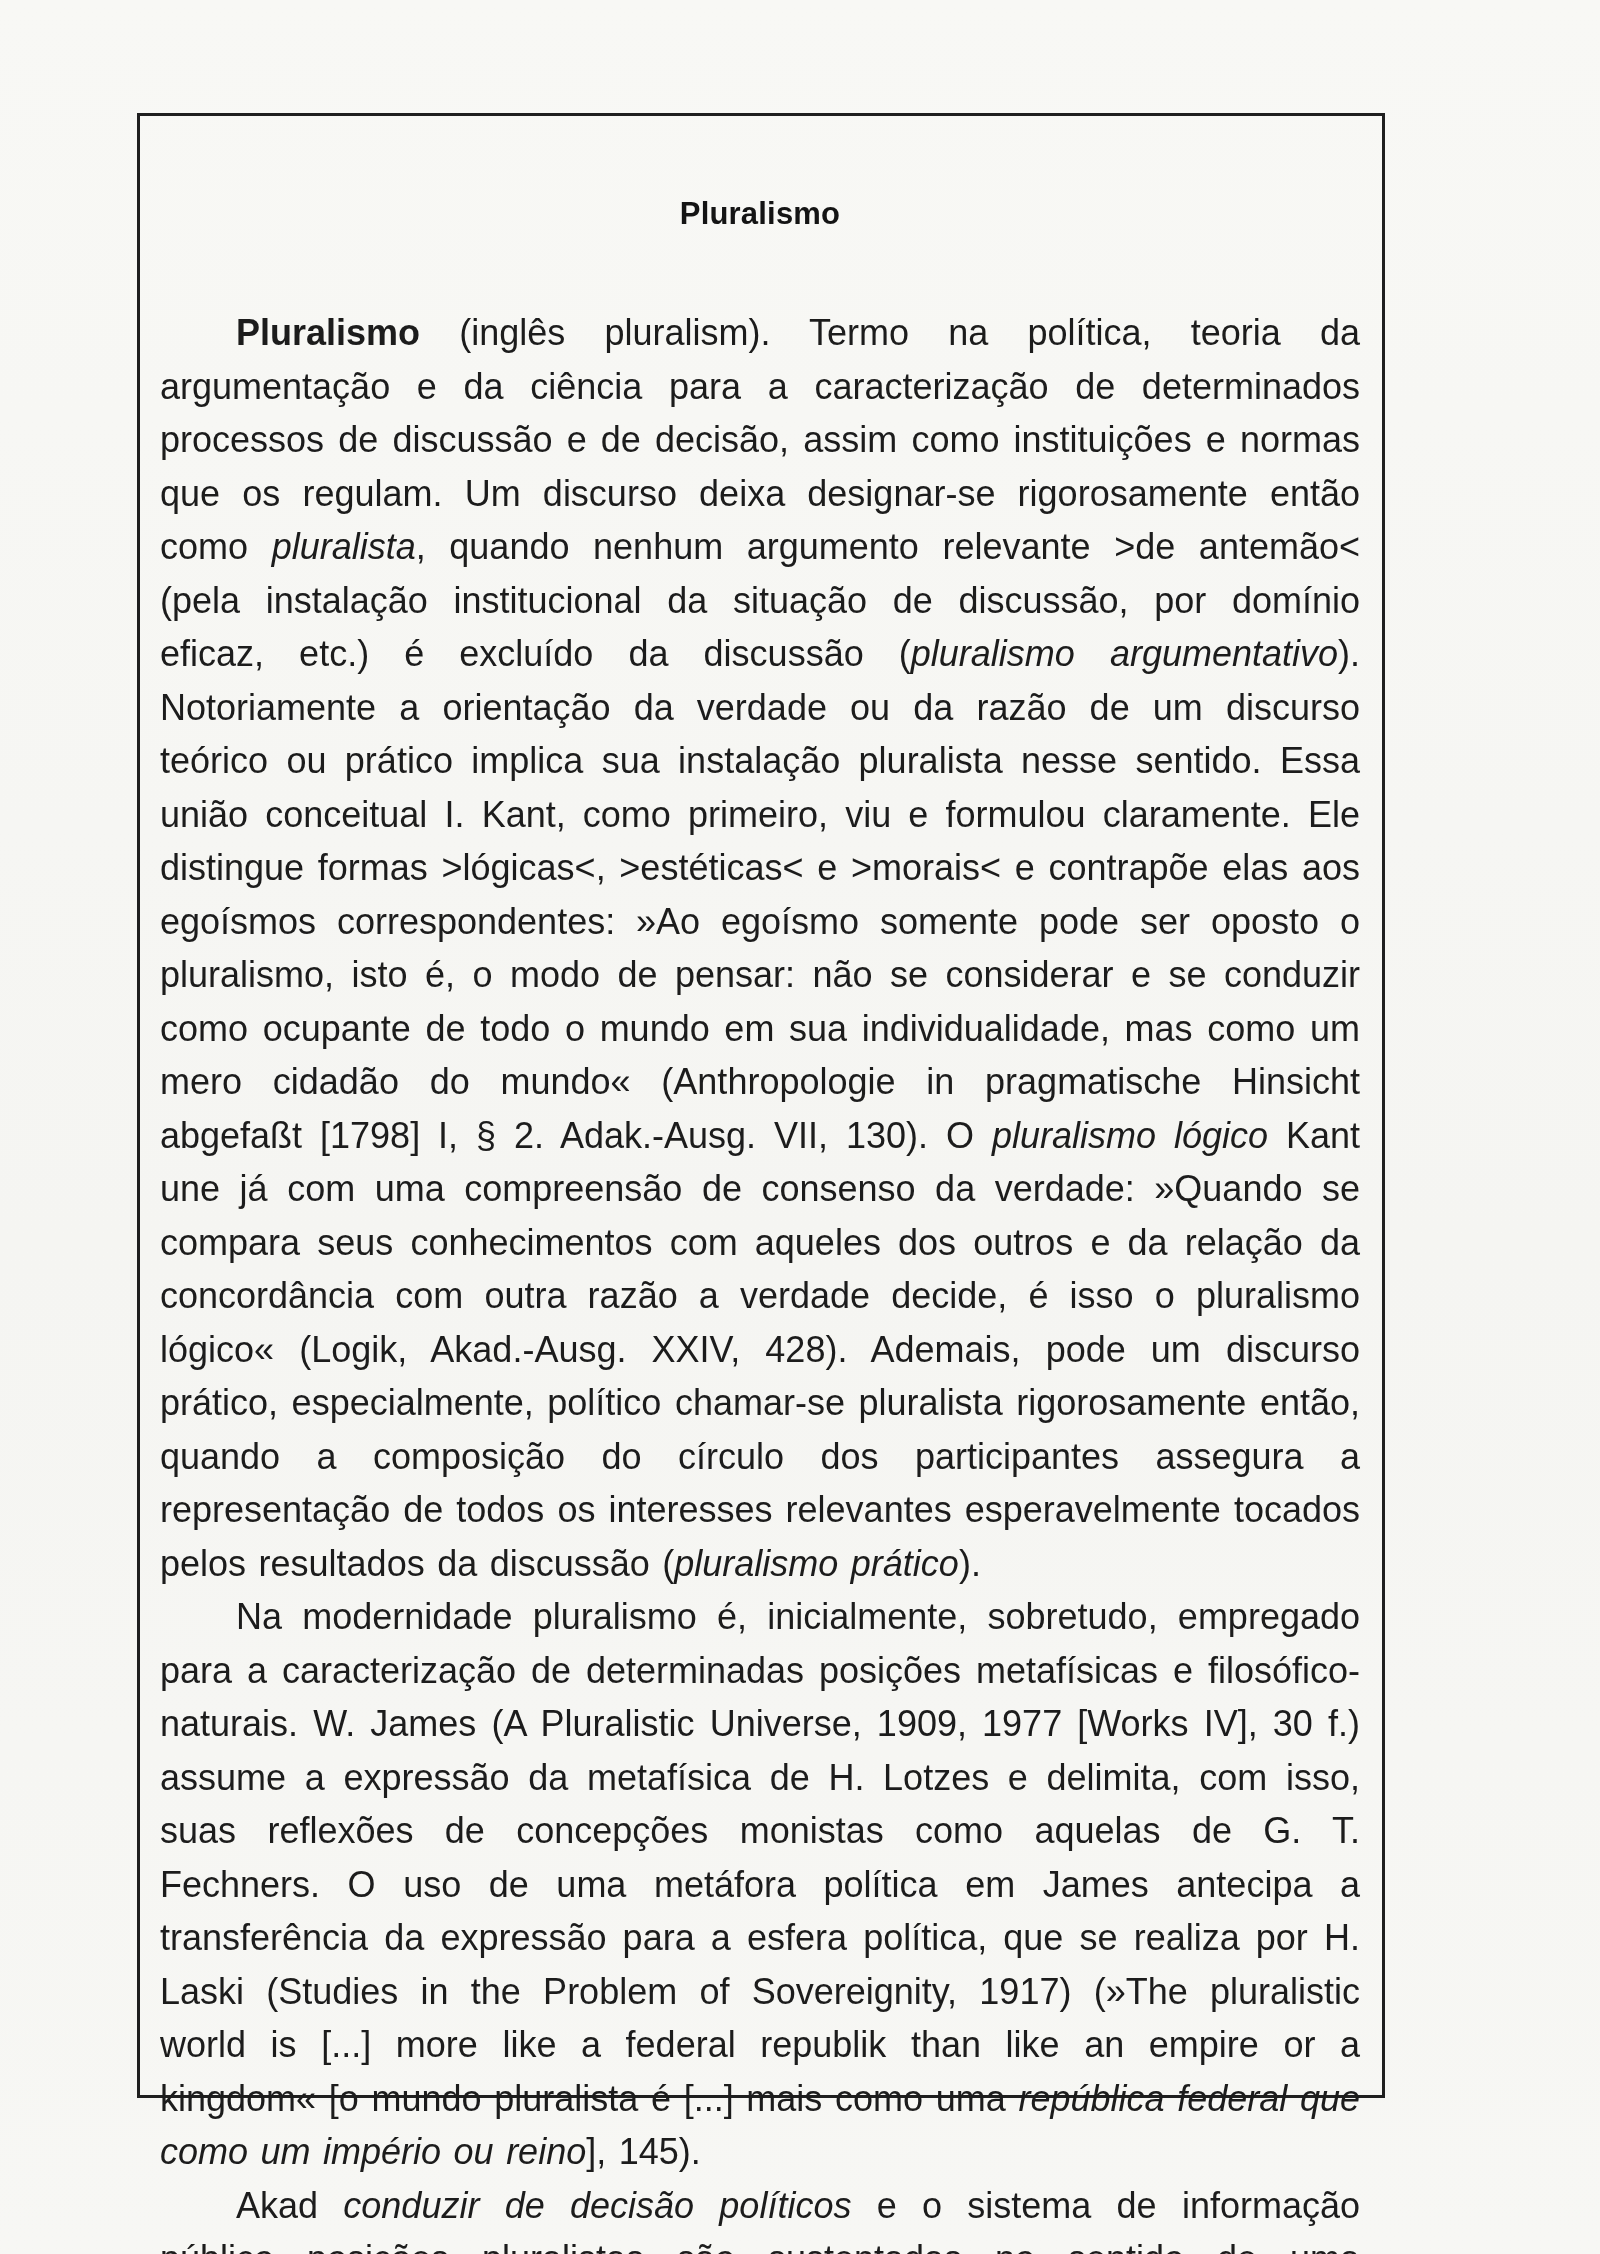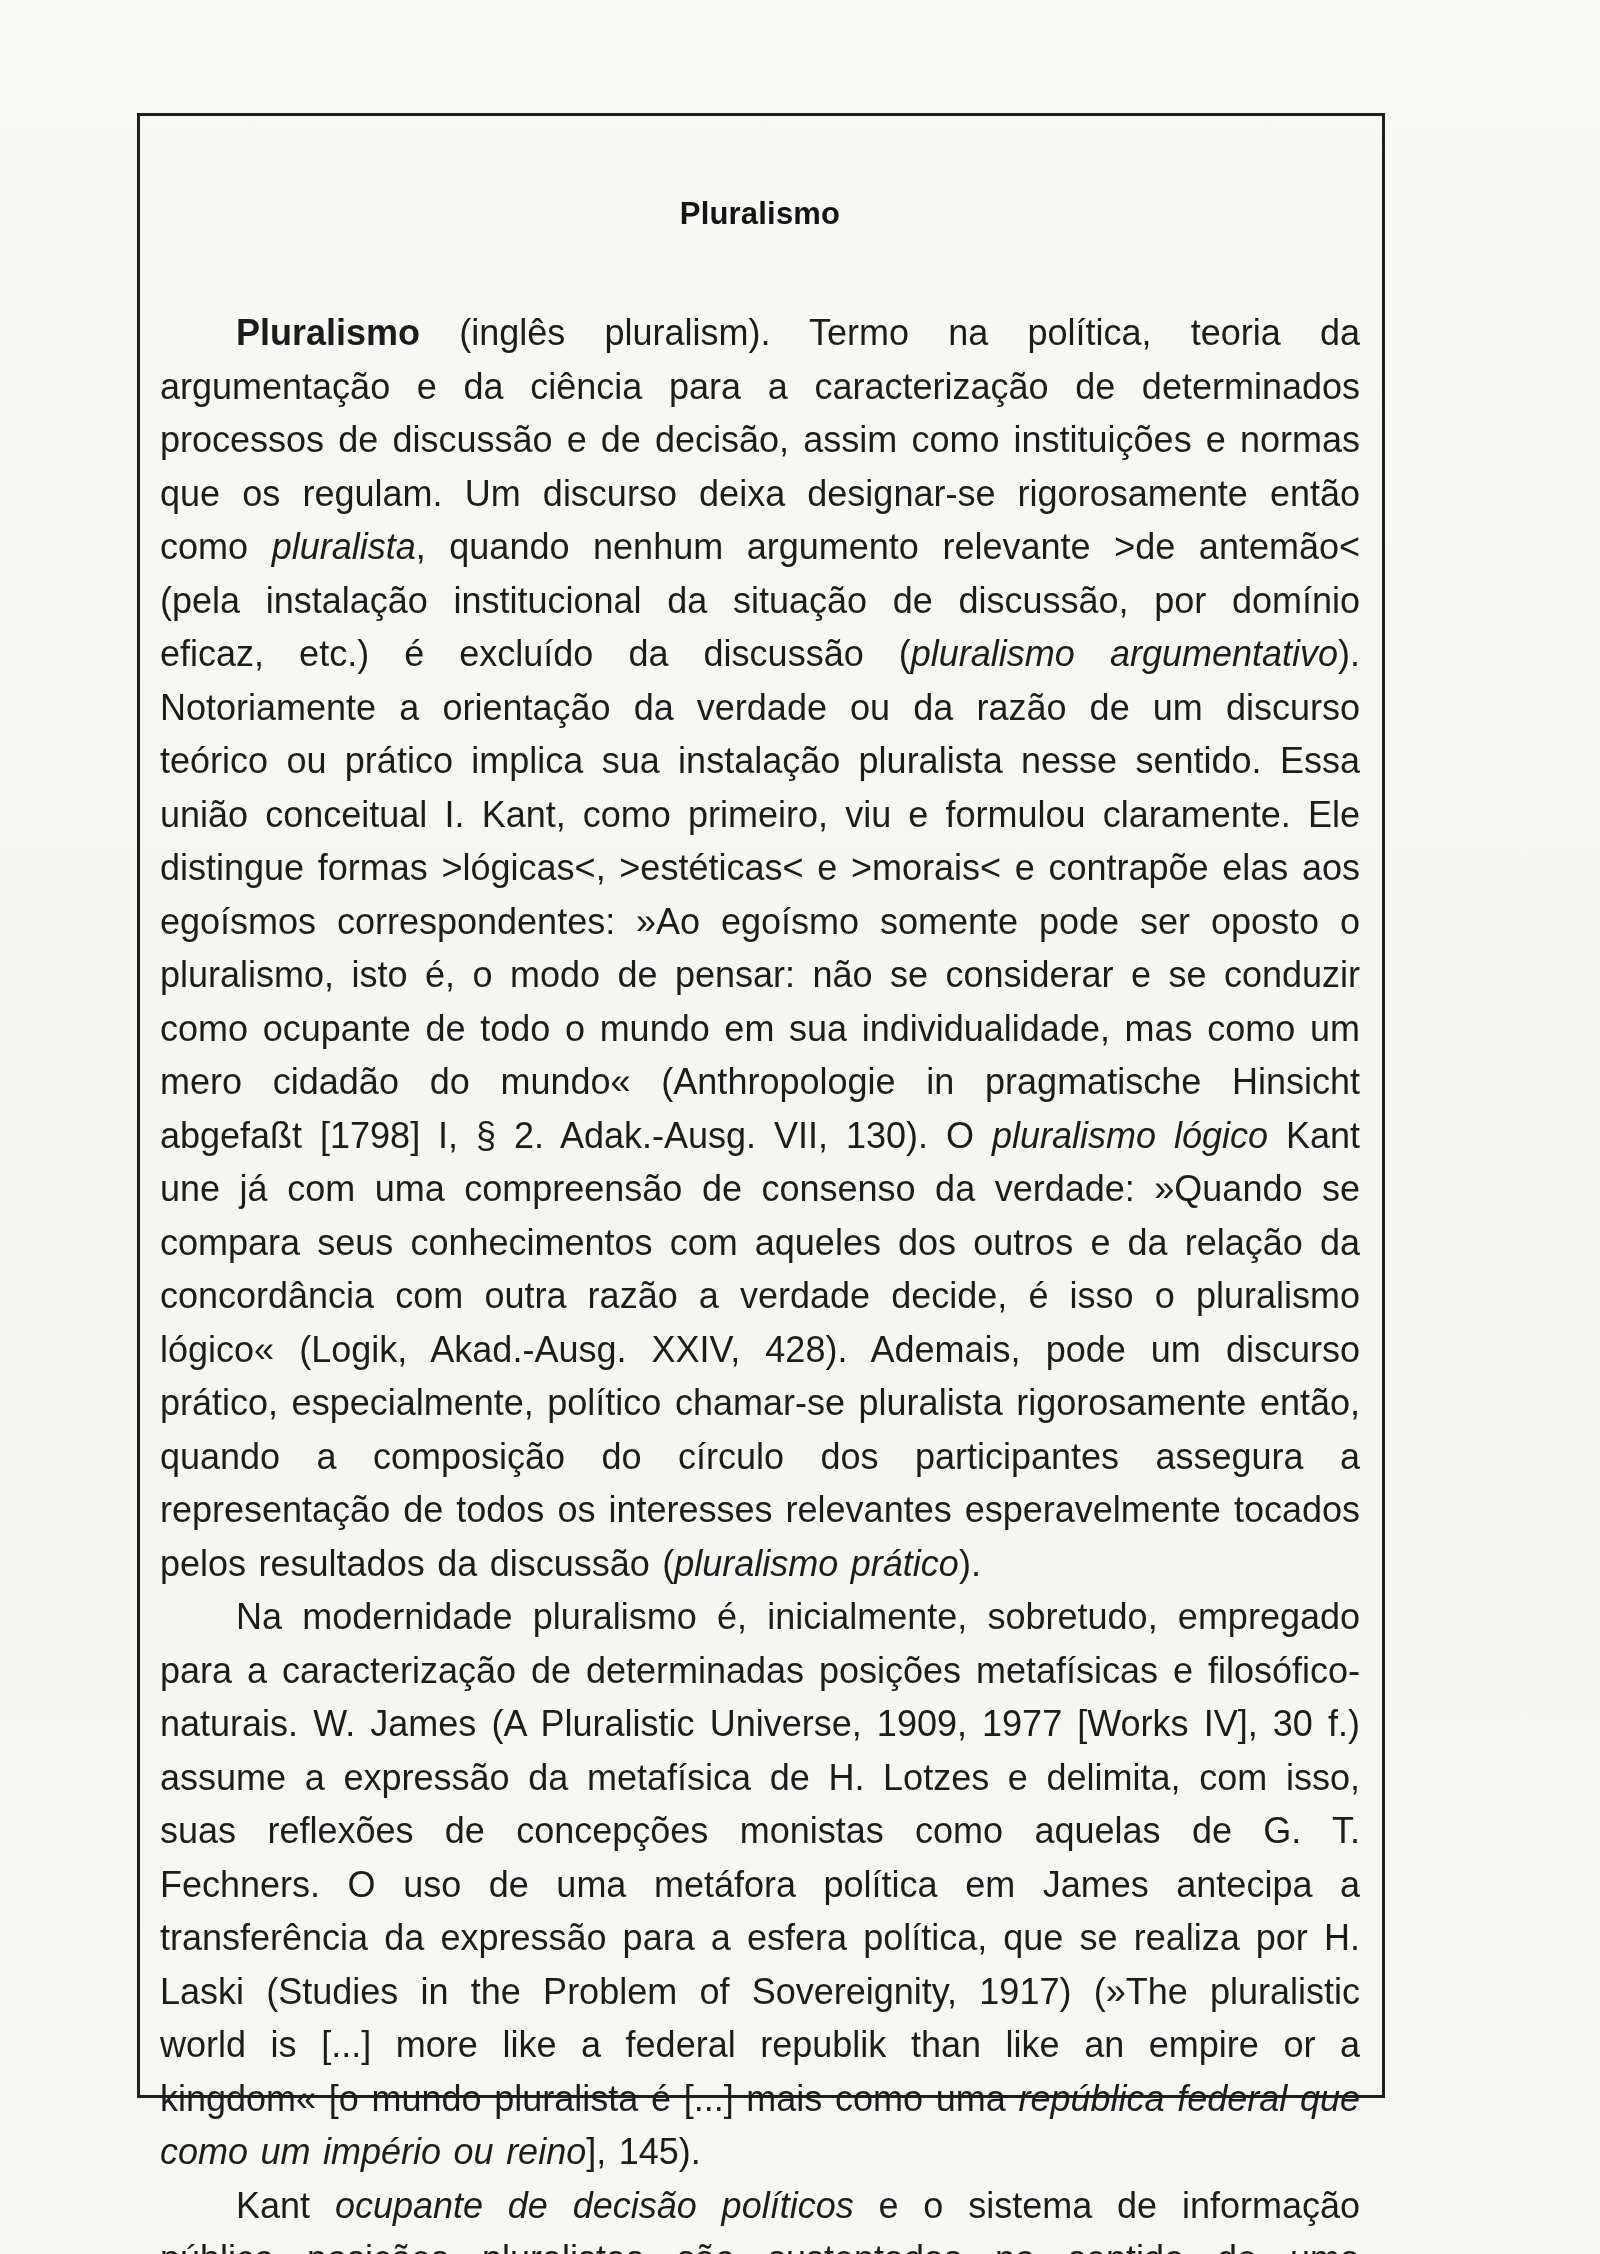--- a/index.html
+++ b/index.html
@@ -72,17 +72,17 @@
 
 <div class="scan-page">
   <div class="doc-box">
 
 
     <div class="doc-title">Pluralismo</div>
 
     <div class="doc-body">
       <p><span class="run-bold">Pluralismo</span><span class="run-normal"> (inglês pluralism). Termo na política, teoria da argumentação e da ciência para a caracterização de determinados processos de discussão e de decisão, assim como instituições e normas que os regulam. Um discurso deixa designar-se rigorosamente então como </span><span class="run-italic">pluralista</span><span class="run-normal">, quando nenhum argumento relevante &gt;de antemão&lt; (pela instalação institucional da situação de discussão, por domínio eficaz, etc.) é excluído da discussão (</span><span class="run-italic">pluralismo argumentativo</span><span class="run-normal">). Notoriamente a orientação da verdade ou da razão de um discurso teórico ou prático implica sua instalação pluralista nesse sentido. Essa união conceitual I. Kant, como primeiro, viu e formulou claramente. Ele distingue formas &gt;lógicas&lt;, &gt;estéticas&lt; e &gt;morais&lt; e contrapõe elas aos egoísmos correspondentes: »Ao egoísmo somente pode ser oposto o pluralismo, isto é, o modo de pensar: não se considerar e se conduzir como ocupante de todo o mundo em sua individualidade, mas como um mero cidadão do mundo« (Anthropologie in pragmatische Hinsicht abgefaßt [1798] I, § 2. Adak.-Ausg. VII, 130). O </span><span class="run-italic">pluralismo lógico</span><span class="run-normal"> Kant une já com uma compreensão de consenso da verdade: »Quando se compara seus conhecimentos com aqueles dos outros e da relação da concordância com outra razão a verdade decide, é isso o pluralismo lógico« (Logik, Akad.-Ausg. XXIV, 428). Ademais, pode um discurso prático, especialmente, político chamar-se pluralista rigorosamente então, quando a composição do círculo dos participantes assegura a representação de todos os interesses relevantes esperavelmente tocados pelos resultados da discussão (</span><span class="run-italic">pluralismo prático</span><span class="run-normal">).</span></p>
       <p><span class="run-normal">Na modernidade pluralismo é, inicialmente, sobretudo, empregado para a caracterização de determinadas posições metafísicas e filosófico-naturais. W. James (A Pluralistic Universe, 1909, 1977 [Works IV], 30 f.) assume a expressão da metafísica de H. Lotzes e delimita, com isso, suas reflexões de concepções monistas como aquelas de G. T. Fechners. O uso de uma metáfora política em James antecipa a transferência da expressão para a esfera política, que se realiza por H. Laski (Studies in the Problem of Sovereignity, 1917) (»The pluralistic world is [...] more like a federal republik than like an empire or a kingdom« [o mundo pluralista é [...] mais como uma </span><span class="run-italic">república federal que como um império ou reino</span><span class="run-normal">], 145).</span></p>
-      <p><span class="run-normal">Kant </span><span class="run-italic">ocupante de decisão políticos</span><span class="run-normal"> e o sistema de informação público posições pluralistas são sustentadas no sentido de uma compreensão de democracia liberal.</span></p>
+      <p><span class="run-normal">Akad </span><span class="run-italic">conduzir de decisão políticos</span><span class="run-normal"> e o sistema de informação público posições pluralistas são sustentadas no sentido de uma compreensão de democracia liberal.</span></p>
     </div>
 
   </div>
 </div>
 
 </body></html>

